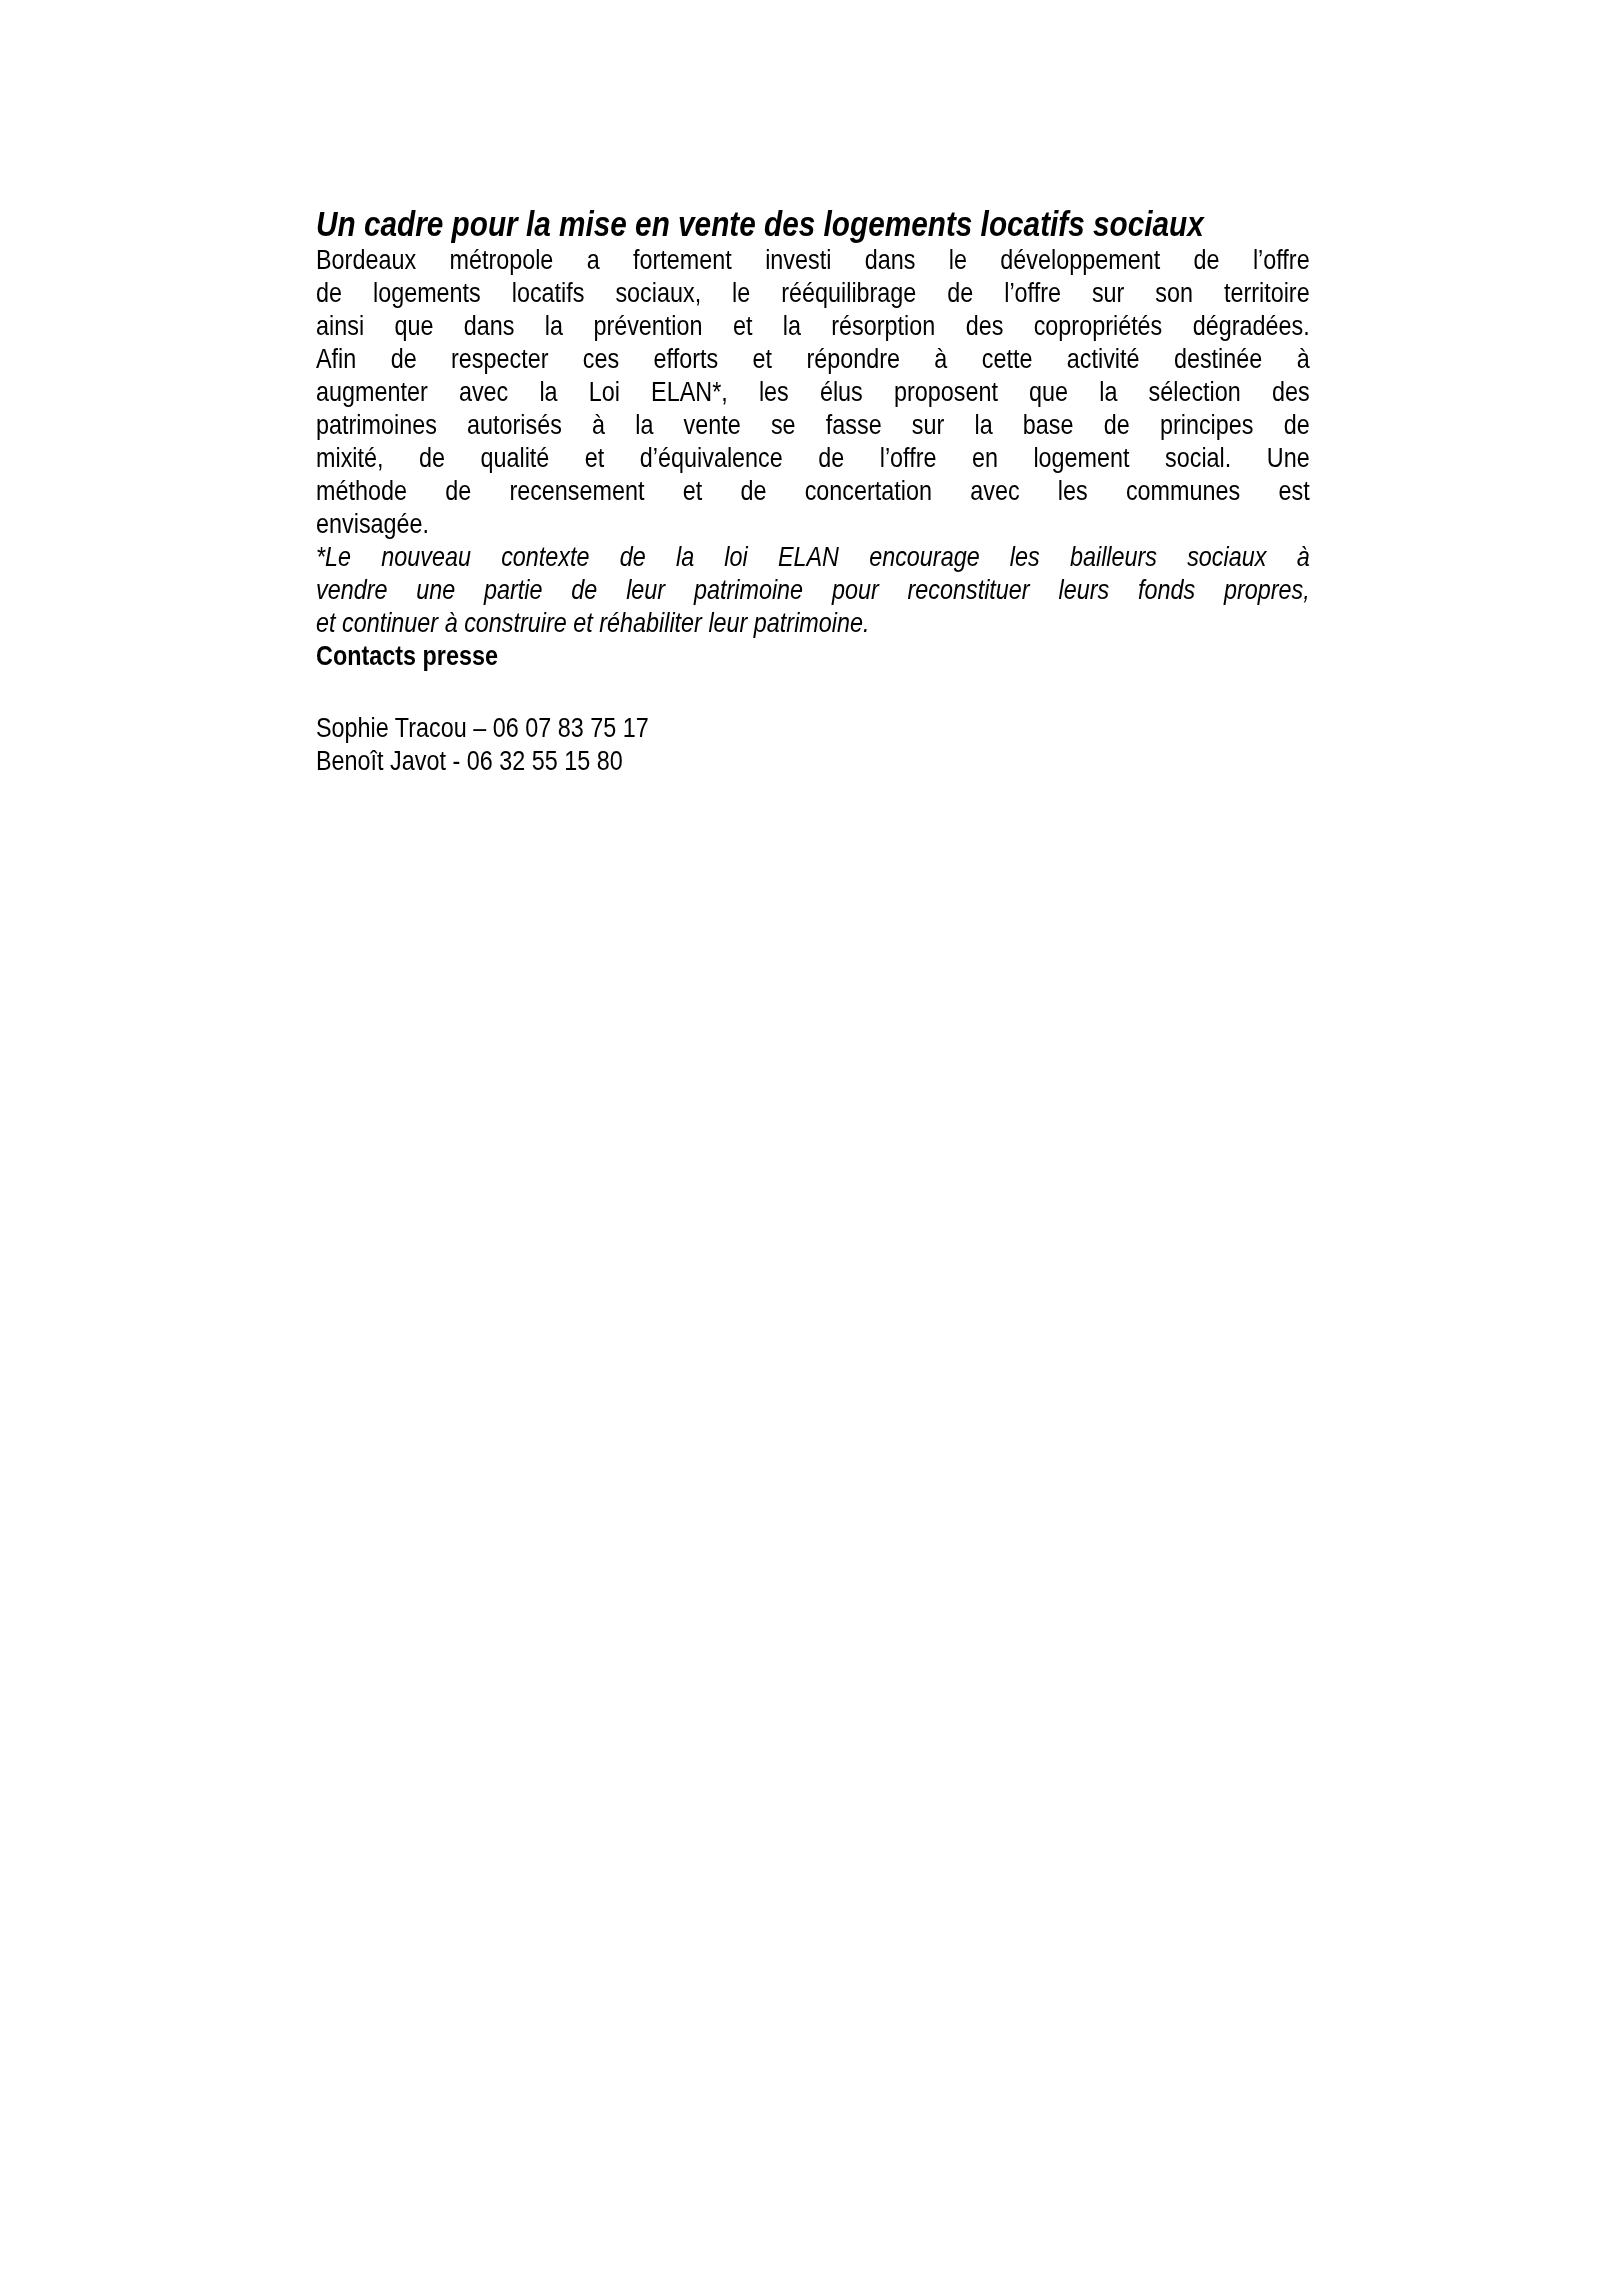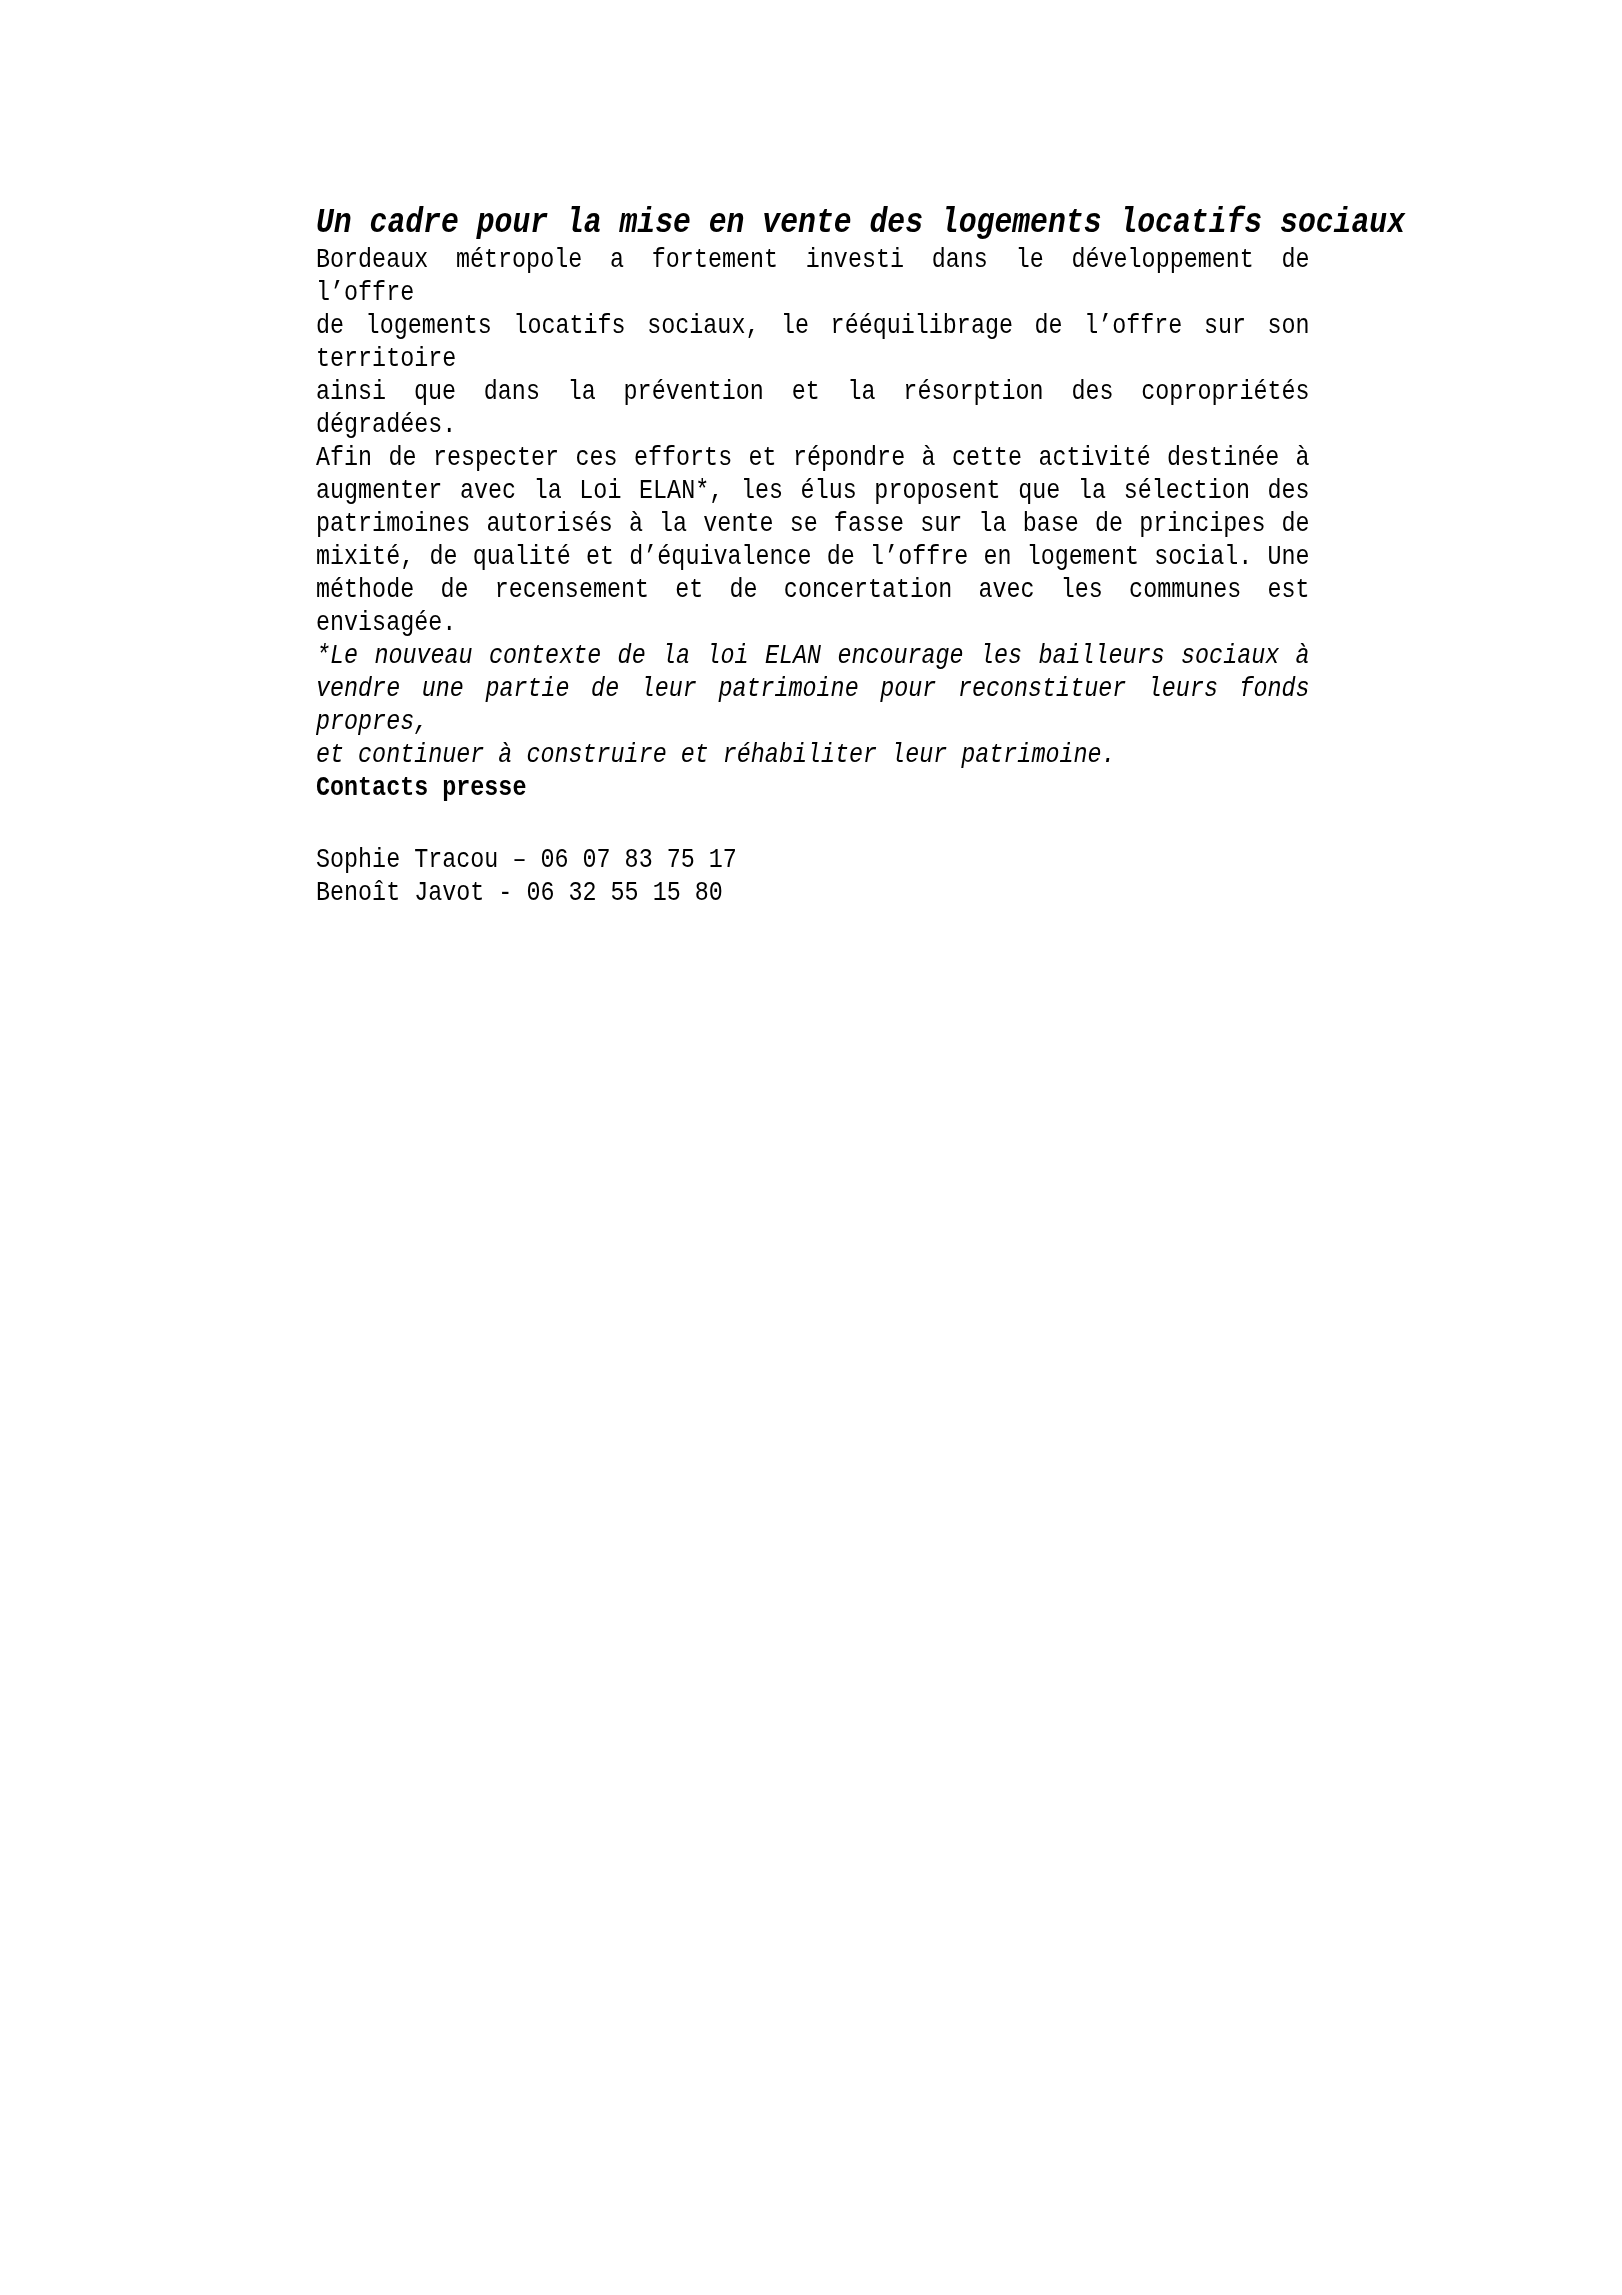--- a/index.html
+++ b/index.html
@@ -7,21 +7,21 @@
     width: 1622px;
     height: 2295px;
     background: #ffffff;
   }
   .page {
     position: relative;
     width: 1622px;
     height: 2295px;
     background: #ffffff;
     overflow: hidden;
-    font-family: Liberation Mono, monospace;
+    font-family: Liberation Sans, sans-serif;
     color: #000000;
   }
   
   .text-block {
     position: absolute;
     left: 316px;
     top: 204px;
     width: 1169px;
     transform: scaleX(0.85);
     transform-origin: 0 0;

